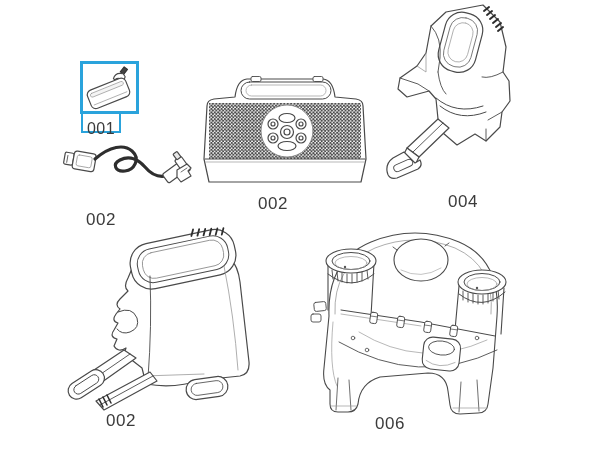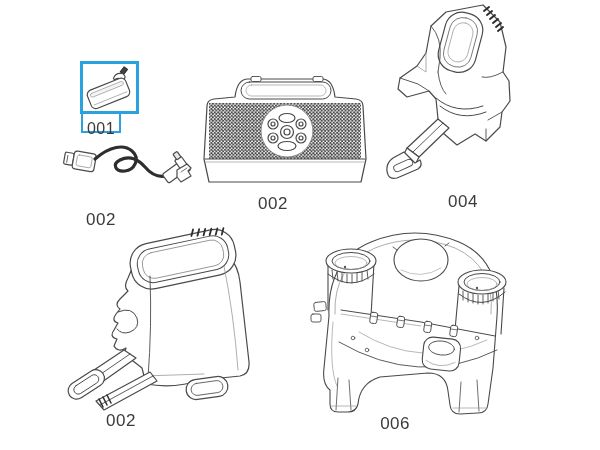--- a/index.html
+++ b/index.html
@@ -272,15 +272,15 @@
       </g>
 
       <line x1="37" y1="160" x2="35" y2="192" stroke-width="0.8"></line>
       <line x1="48" y1="162" x2="50" y2="192" stroke-width="0.8"></line>
       <line x1="160" y1="164" x2="158" y2="194" stroke-width="0.8"></line>
       <line x1="176" y1="162" x2="178" y2="193" stroke-width="0.8"></line>
       <path d="M30 188 L55 188" stroke="#999" stroke-width="0.7"></path>
       <path d="M152 190 L186 190" stroke="#999" stroke-width="0.7"></path>
     </svg>
   </div>
-  <div class="part-label" style="left:370px; top:414px; width:40px;text-align:right;">006</div>
+  <div class="part-label" style="left:370px; top:414px; width:40px;">006</div>
 
 </div>
 
 </body></html>

